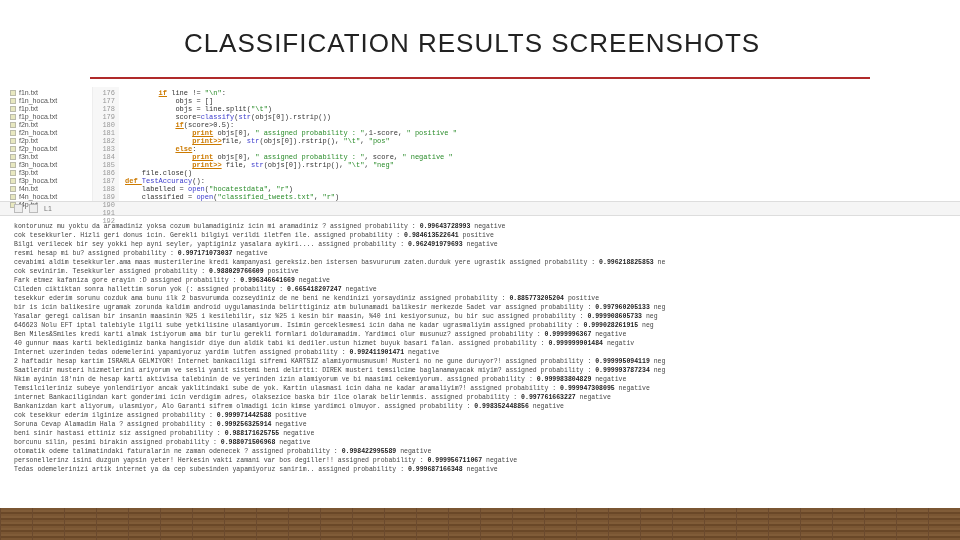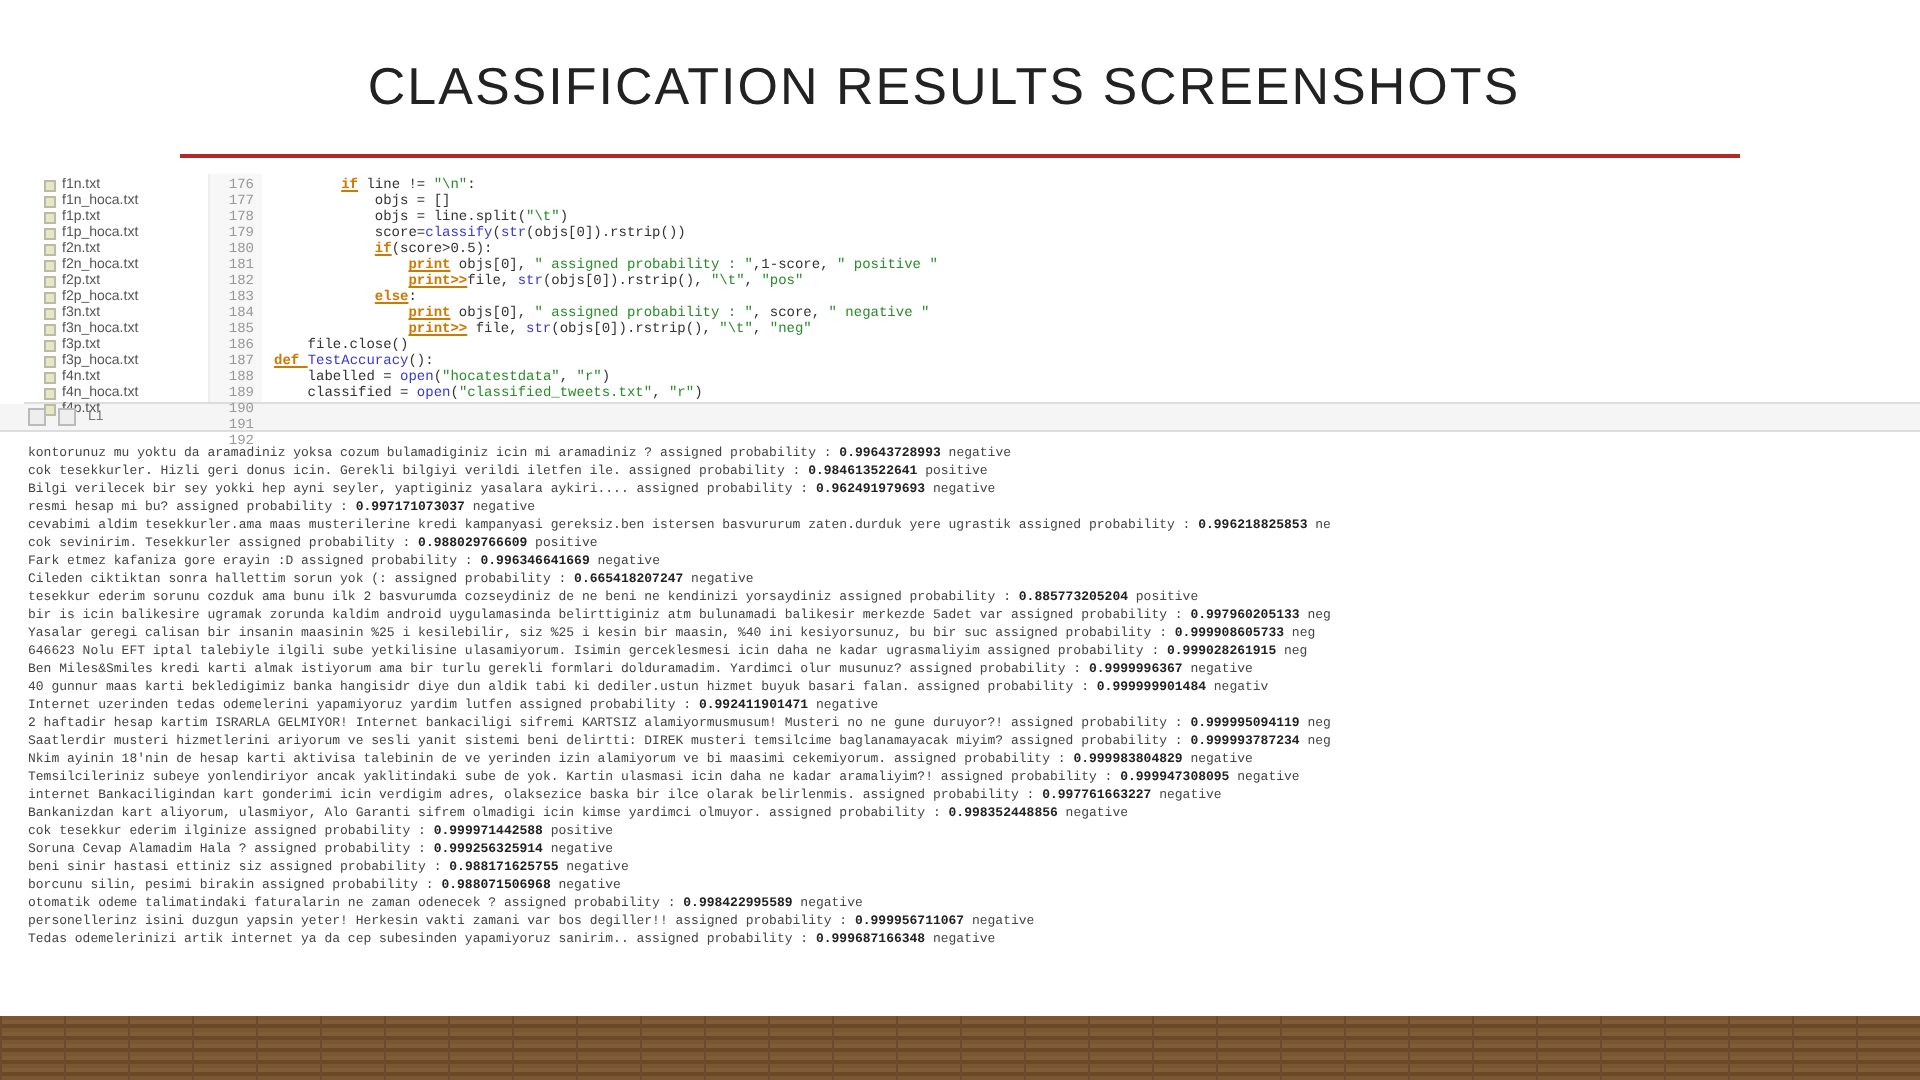--- a/index.html
+++ b/index.html
@@ -23,21 +23,20 @@
     height: 2px;
     background: #b02a2a;
     margin: 0 90px 8px 90px;
   }
   .screenshot-wrap {
     display: flex;
     padding: 0 8px;
     height: 115px;
     background: #fff;
     border-bottom: 1px solid #ddd;
-    margin-left: 12px;
   }
   .file-list {
     width: 85px;
     font-size: 7px;
     color: #555;
     padding-top: 2px;
     border-right: 1px solid #eee;
   }
   .file-list .fitem {
     display: flex;

